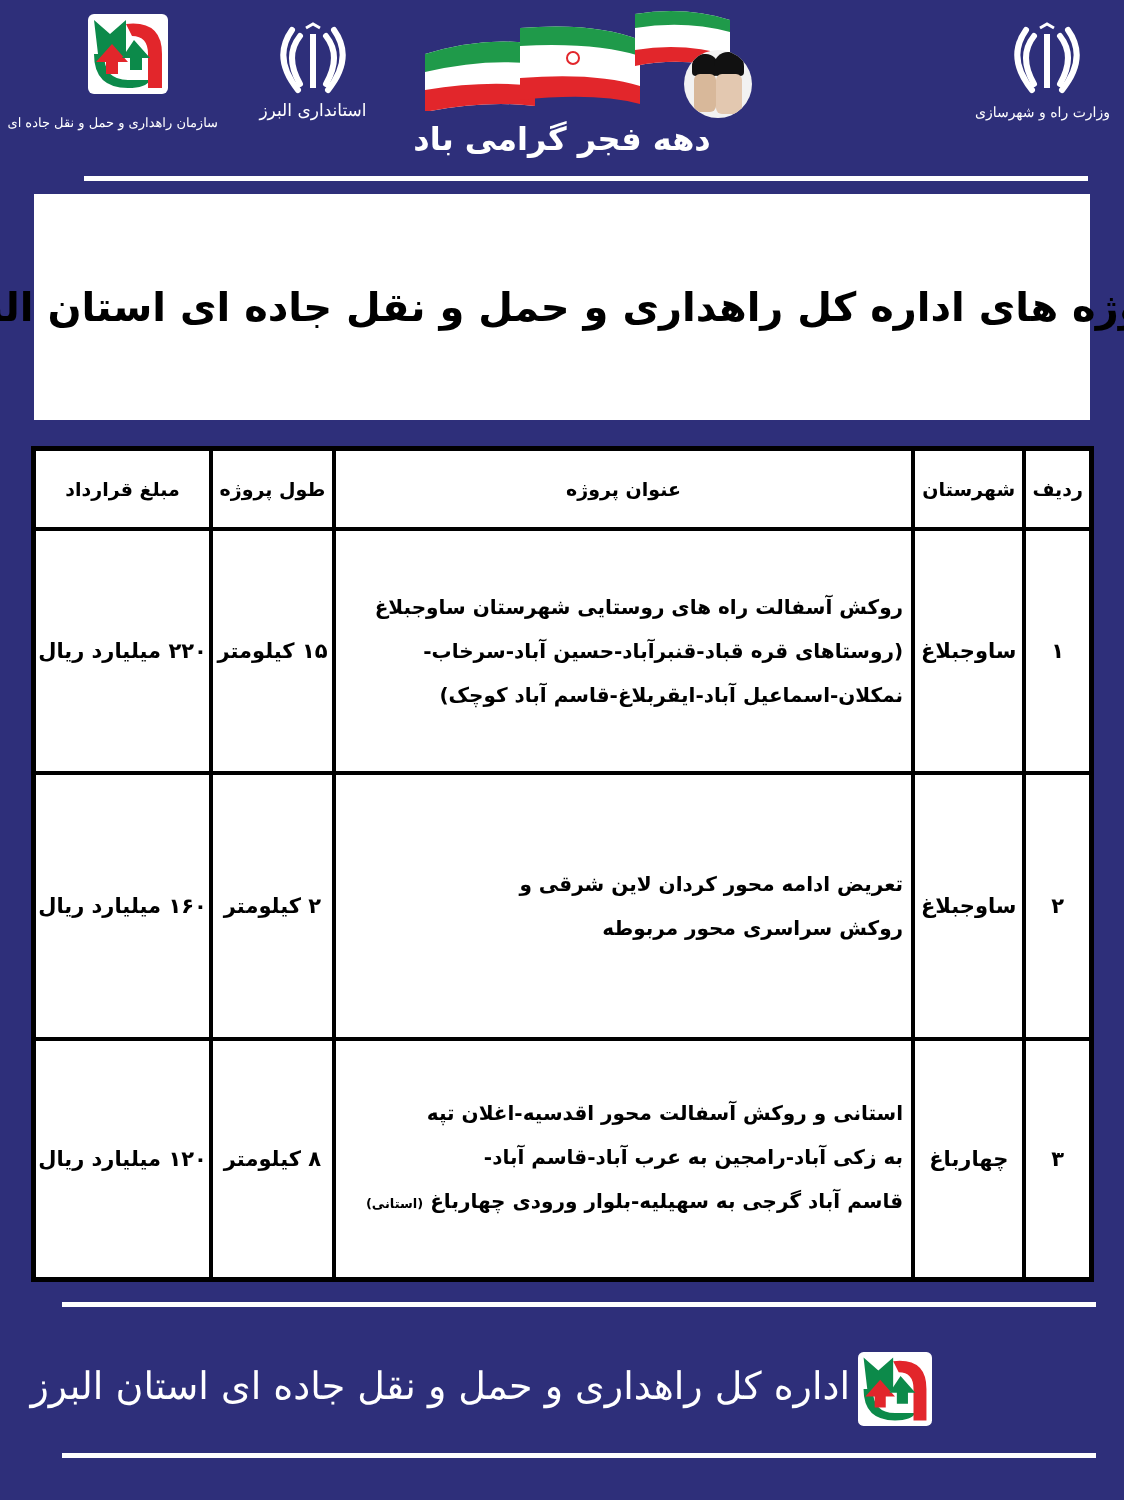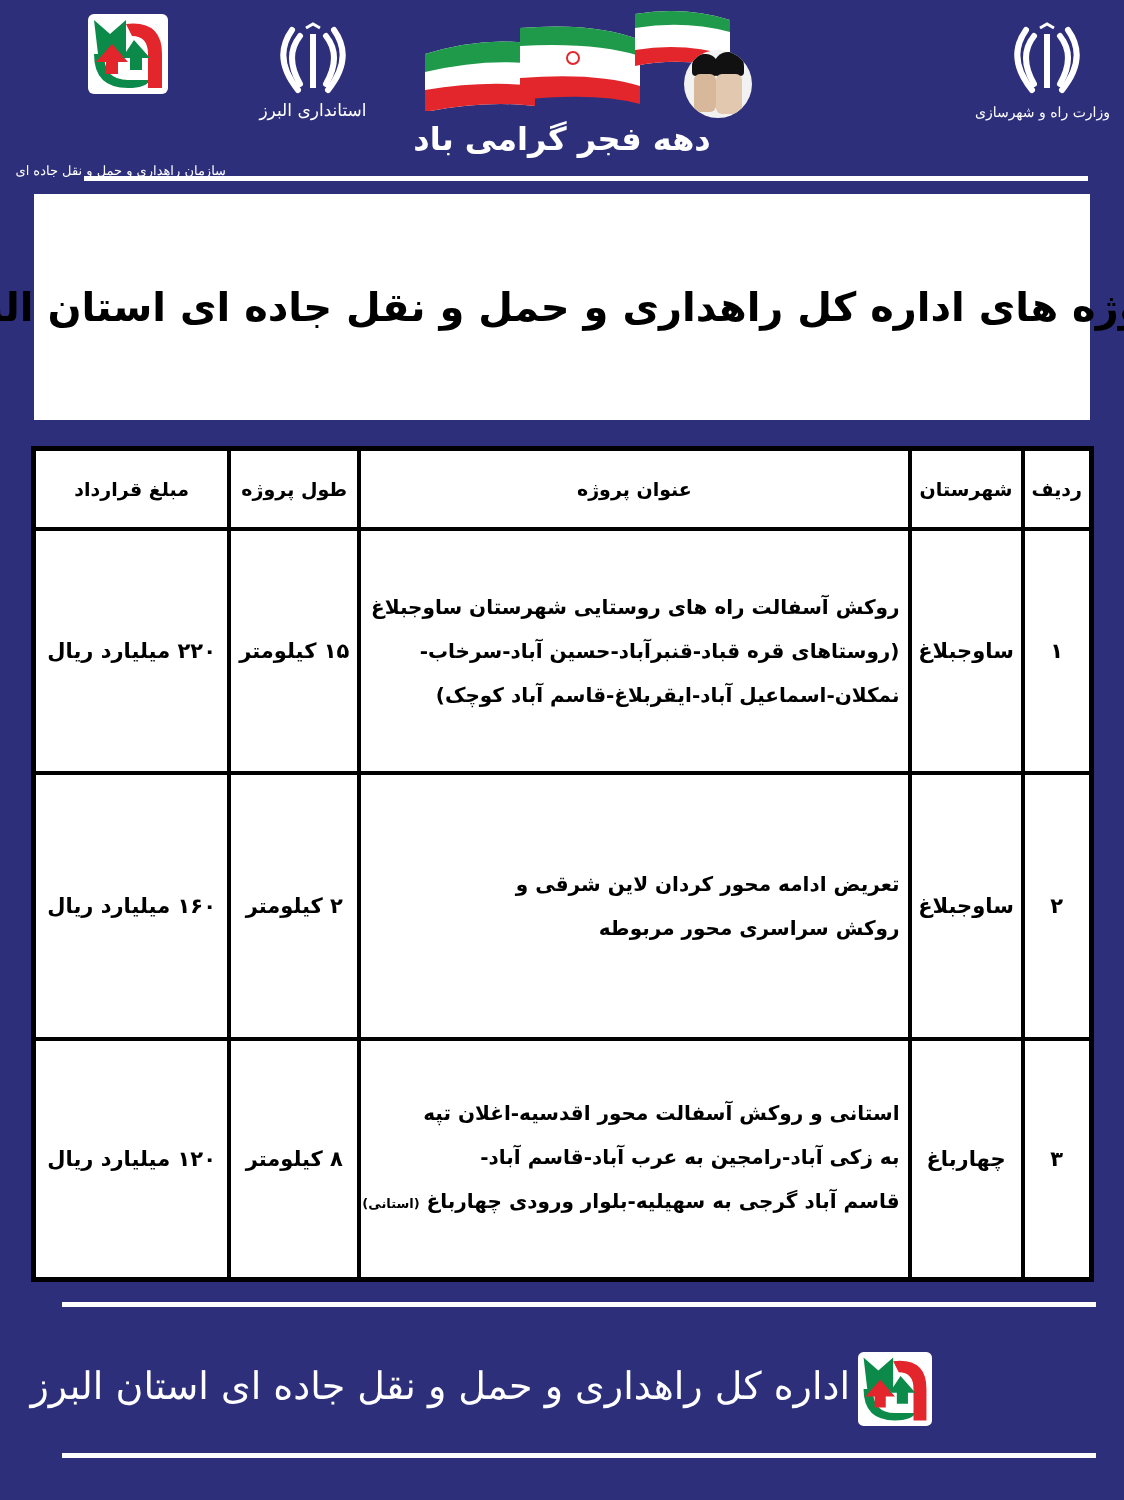--- a/index.html
+++ b/index.html
@@ -20,38 +20,38 @@
   .title-line { font-family:"DejaVu Sans", sans-serif; font-weight:bold; color:#000; font-size:40px; line-height:62px; white-space:nowrap; }
   .tbl {
     position:absolute; left:31px; top:446px; width:1063px; height:834px;
     border-collapse:collapse; background:#fff; direction:rtl;
     border:5px solid #000;
   }
   .tbl th, .tbl td { border:4px solid #000; color:#000; font-weight:bold; font-family:"DejaVu Sans", sans-serif; }
   .tbl th { height:74px; font-size:19px; text-align:center; }
   .tbl td { font-size:21px; text-align:center; vertical-align:middle; }
   .tbl td.title-cell { text-align:right; padding-right:8px; font-size:20px; line-height:44px; }
-  .tbl td .line { display:block; white-space:nowrap; }
+  .tbl td .line { display:block; white-space:nowrap;padding-left:29px; }
   .small { font-size:13px; }
   .footer-text { position:absolute; color:#fff; font-family:"DejaVu Serif", serif; font-size:38px; direction:rtl; white-space:nowrap; }
   .flag { position:absolute; }
   .portrait { position:absolute; border-radius:50%; background:#f2f2f2; overflow:hidden; }
 </style>
 </head>
 <body>
 
 <svg class="logo-rmto" style="left:88px;top:14px;" width="80" height="80" viewBox="0 0 80 80">
   <rect x="0" y="0" width="80" height="80" fill="#fff" rx="6"></rect>
   <path d="M6 6 L22 20 L38 6 L38 40 L24 52 L10 40 Z" fill="#0c8a4a"></path>
   <path d="M6 40 Q6 74 40 74 Q58 74 62 66 L40 66 Q16 66 16 40 Z" fill="#0c8a4a"></path>
   <path d="M38 10 Q74 6 74 40 L74 74 L60 74 L60 40 Q60 22 44 22 Z" fill="#e2262b"></path>
   <path d="M24 30 L40 48 L30 48 L30 60 L18 60 L18 48 L8 48 Z" fill="#e2262b" transform="translate(0,0)"></path>
   <path d="M46 26 L62 44 L54 44 L54 56 L42 56 L42 44 L34 44 Z" fill="#0c8a4a"></path>
 </svg>
-<div class="logo-caption" style="left:36px;top:115px;width:190px;margin-top:48px;">سازمان راهداری و حمل و نقل جاده ای</div>
+<div class="logo-caption" style="left:28px;top:115px;width:190px;">سازمان راهداری و حمل و نقل جاده ای</div>
 
 <svg class="emblem" style="left:278px;top:22px;" width="70" height="74" viewBox="0 0 70 74">
   <g fill="none" stroke="#fff" stroke-width="6" stroke-linecap="round">
     <path d="M22 14 Q6 34 22 62"></path>
     <path d="M48 14 Q64 34 48 62"></path>
     <path d="M14 8 Q-6 36 20 68"></path>
     <path d="M56 8 Q76 36 50 68"></path>
   </g>
   <rect x="32" y="12" width="6" height="54" fill="#fff"></rect>
   <path d="M28 6 L35 2 L42 6" stroke="#fff" stroke-width="3" fill="none"></path>

